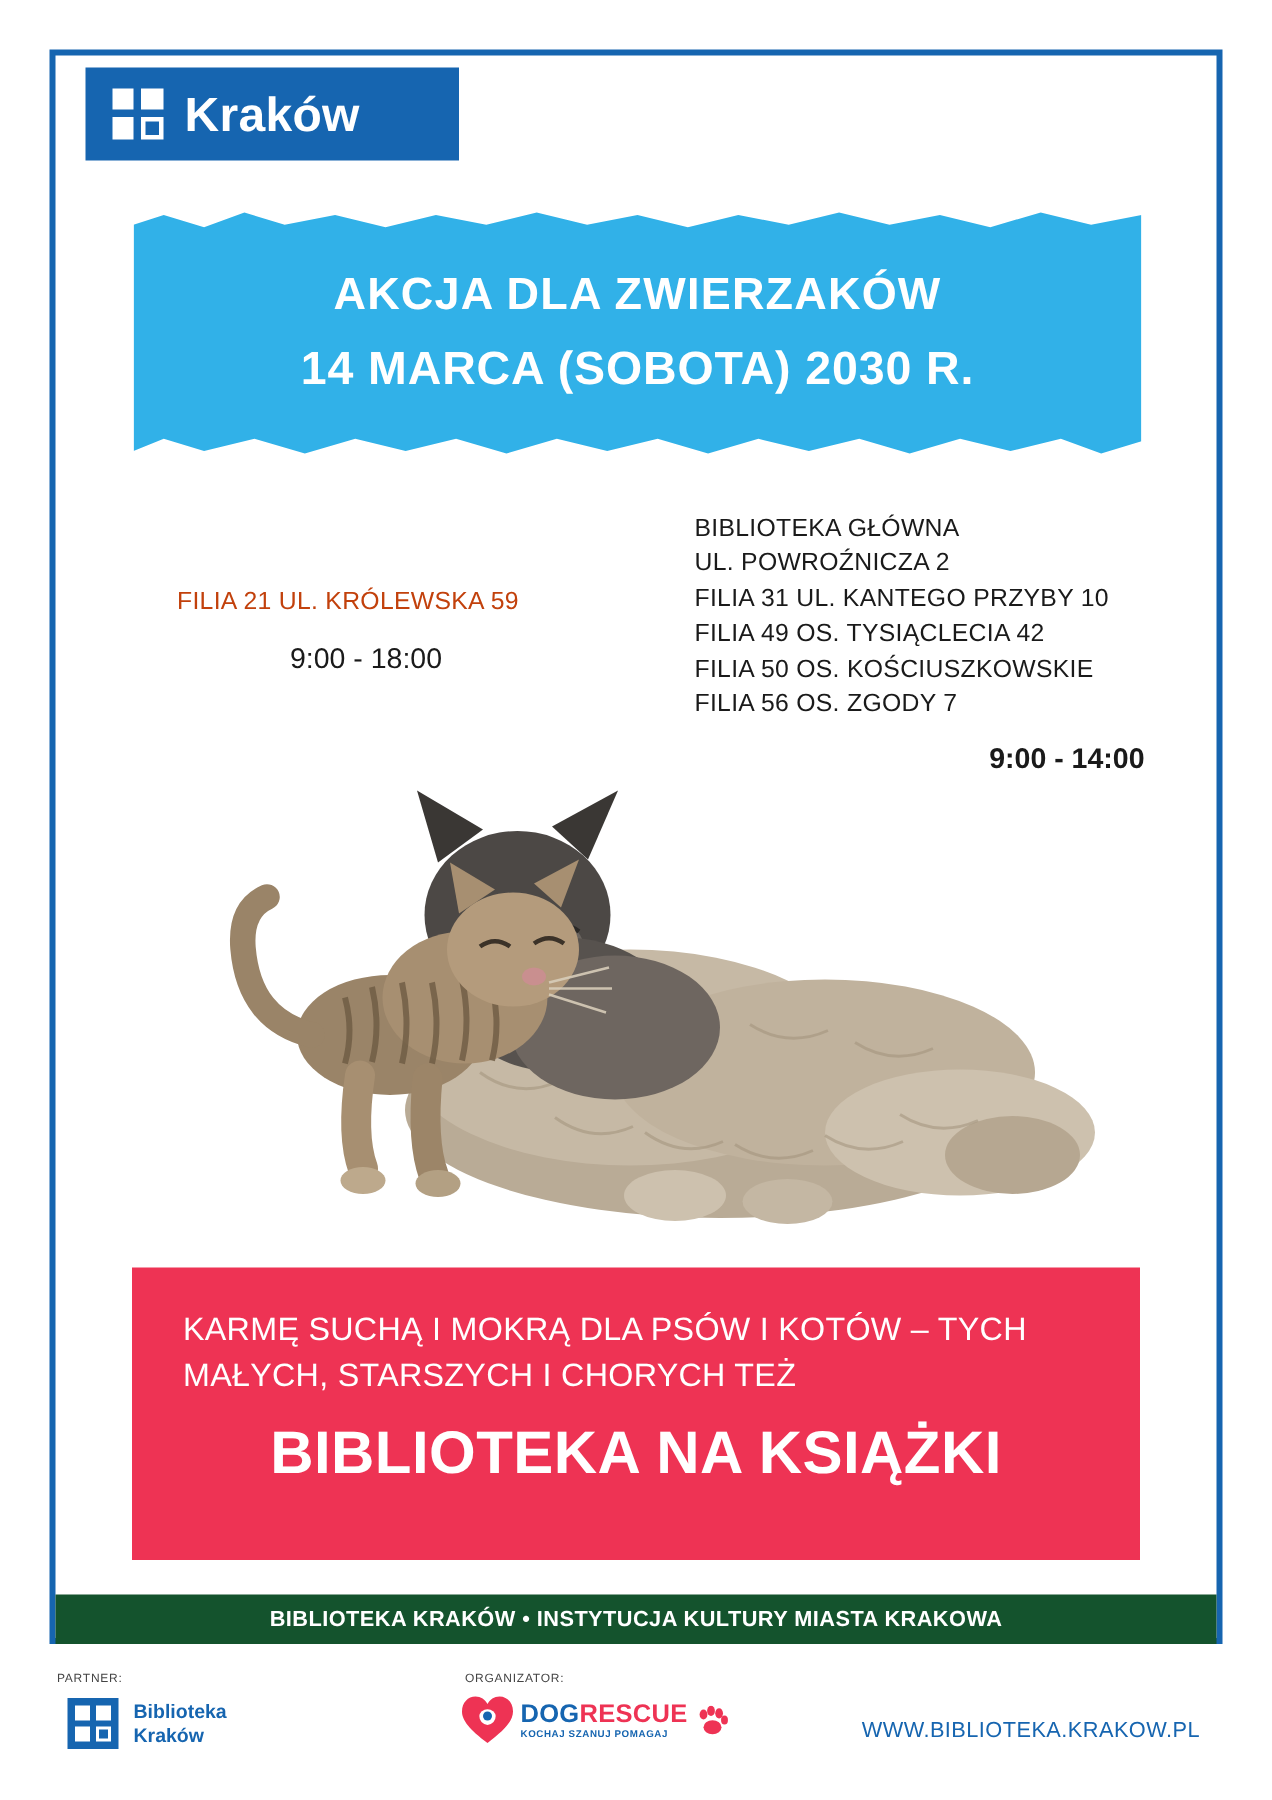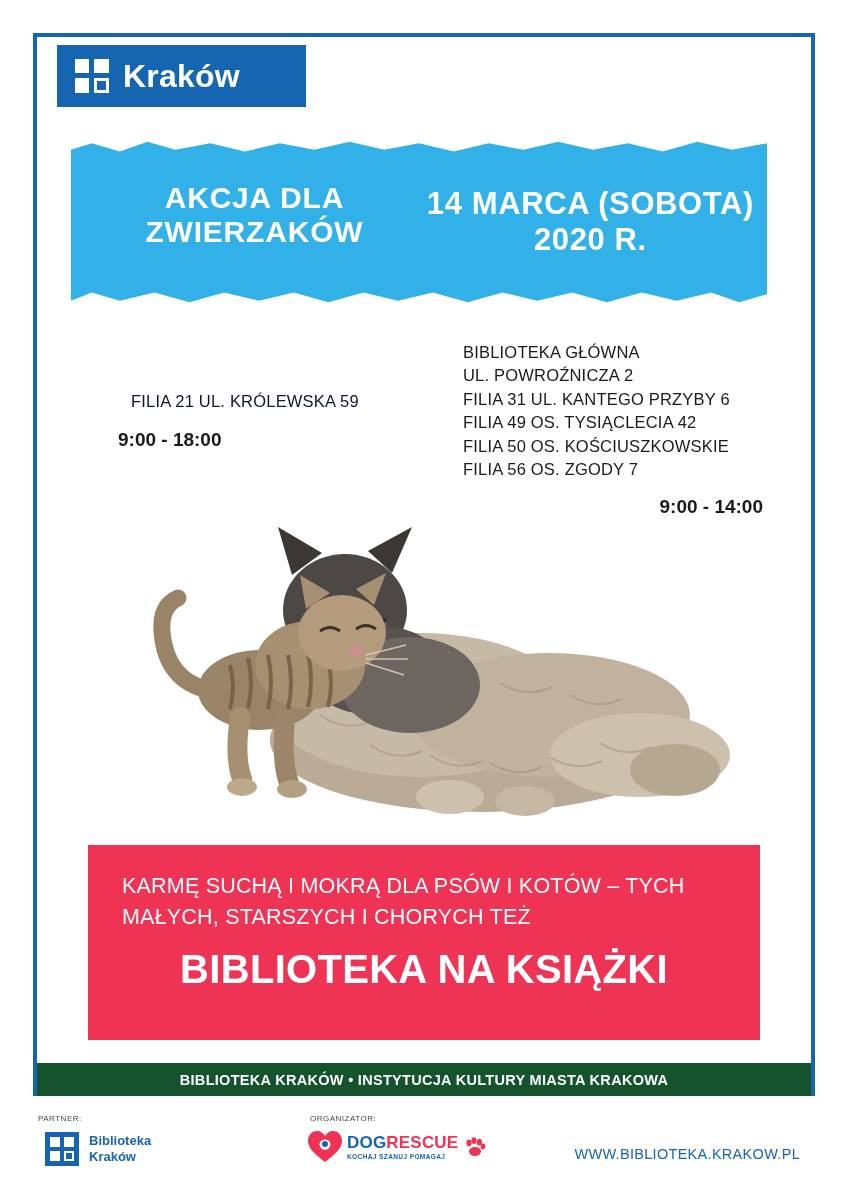--- a/index.html
+++ b/index.html
@@ -68,40 +68,39 @@
     font-size: 32px;
     font-weight: bold;
     letter-spacing: 0.2px;
     margin-left: 14px;
     line-height: 1;
   }
 
   
   .headline-band {
     position: absolute;
-    left: 71px;
+    left: 89px;
     top: 140px;
     width: 672px;
     height: 164px;
     background: #31b1e8;
     display: flex;
-    flex-direction: row;
+    flex-direction: column;
     align-items: center;
     justify-content: center;
     text-align: center;
     
     clip-path: polygon(
       0% 6%, 3% 2%, 7% 7%, 11% 1%, 15% 6%, 20% 2%, 25% 7%, 30% 2%, 35% 6%,
       40% 1%, 45% 6%, 50% 2%, 55% 7%, 60% 2%, 65% 6%, 70% 1%, 75% 6%, 80% 2%,
       85% 7%, 90% 1%, 95% 6%, 100% 2%,
       100% 94%, 96% 99%, 92% 93%, 87% 98%, 82% 93%, 77% 99%, 72% 93%, 67% 98%,
       62% 93%, 57% 99%, 52% 93%, 47% 98%, 42% 93%, 37% 99%, 32% 93%, 27% 98%,
       22% 93%, 17% 99%, 12% 93%, 7% 98%, 3% 93%, 0% 98%
     );
-    padding-left: 24px;
   }
   .headline-line1 {
     color: #ffffff;
     font-size: 30px;
     font-weight: bold;
     letter-spacing: 0.8px;
     margin-bottom: 14px;
   }
   .headline-line2 {
     color: #ffffff;
@@ -113,29 +112,28 @@
   
   .addr-left {
     position: absolute;
     left: 118px;
     top: 392px;
     width: 300px;
     text-align: left;
   }
   .addr-left .line {
     font-size: 16.5px;
-    color: #0f172a;
+    color: #c2410c;
     letter-spacing: 0.2px;
-    margin-left: 13px;
   }
   .addr-left .hours {
     margin-top: 18px;
     font-size: 19px;
-    font-weight: bold;
-    text-align: left;
+    font-weight: normal;
+    text-align: center;
     padding-right: 48px;
   }
 
   
   .addr-right {
     position: absolute;
     left: 463px;
     top: 341px;
     width: 300px;
     text-align: left;
@@ -303,32 +301,32 @@
       <span class="sq s1"></span>
       <span class="sq s2"></span>
       <span class="sq s3"></span>
       <span class="sq s4"></span>
     </div>
     <div class="logo-text">Kraków</div>
   </div>
 
   <div class="headline-band">
     <div class="headline-line1">AKCJA DLA ZWIERZAKÓW</div>
-    <div class="headline-line2">14 MARCA (SOBOTA) 2020 R.</div>
+    <div class="headline-line2">14 MARCA (SOBOTA) 2030 R.</div>
   </div>
 
   <div class="addr-left">
     <div class="line">FILIA 21 UL. KRÓLEWSKA 59</div>
     <div class="hours">9:00 - 18:00</div>
   </div>
 
   <div class="addr-right">
     <div class="line">BIBLIOTEKA GŁÓWNA</div>
     <div class="line">UL. POWROŹNICZA 2</div>
-    <div class="line">FILIA 31 UL. KANTEGO PRZYBY 6</div>
+    <div class="line">FILIA 31 UL. KANTEGO PRZYBY 10</div>
     <div class="line">FILIA 49 OS. TYSIĄCLECIA 42</div>
     <div class="line">FILIA 50 OS. KOŚCIUSZKOWSKIE</div>
     <div class="line">FILIA 56 OS. ZGODY 7</div>
     <div class="hours">9:00 - 14:00</div>
   </div>
 
   <div class="photo">
     <svg width="610" height="320" viewBox="0 0 610 320" xmlns="http://www.w3.org/2000/svg">
 
       <ellipse cx="360" cy="235" rx="210" ry="72" fill="#b9ab96"></ellipse>

